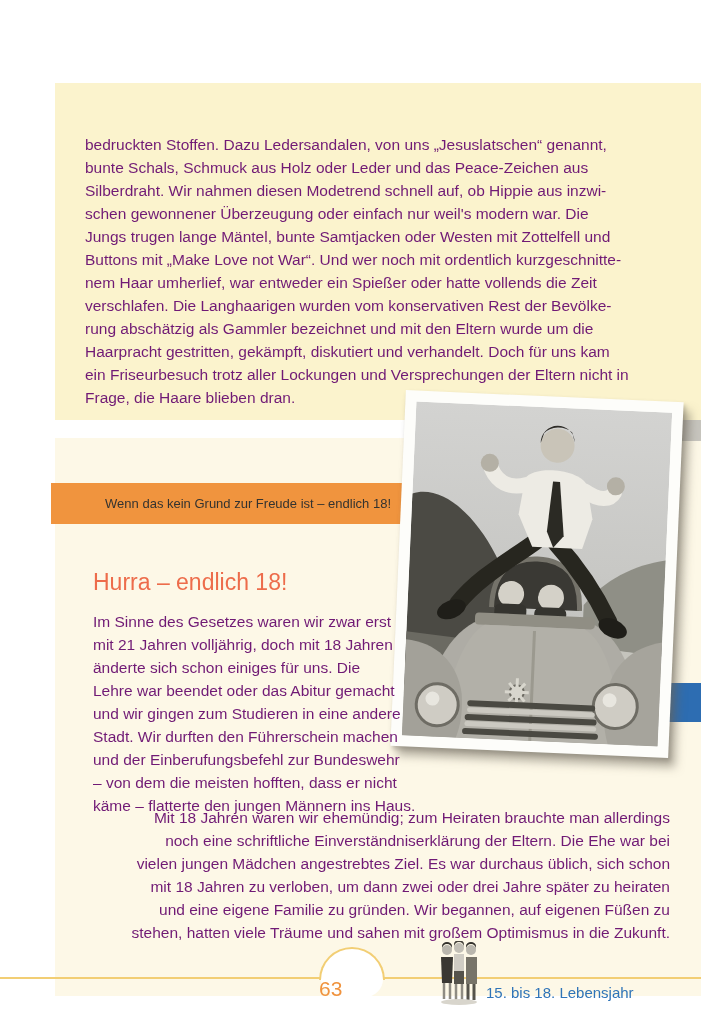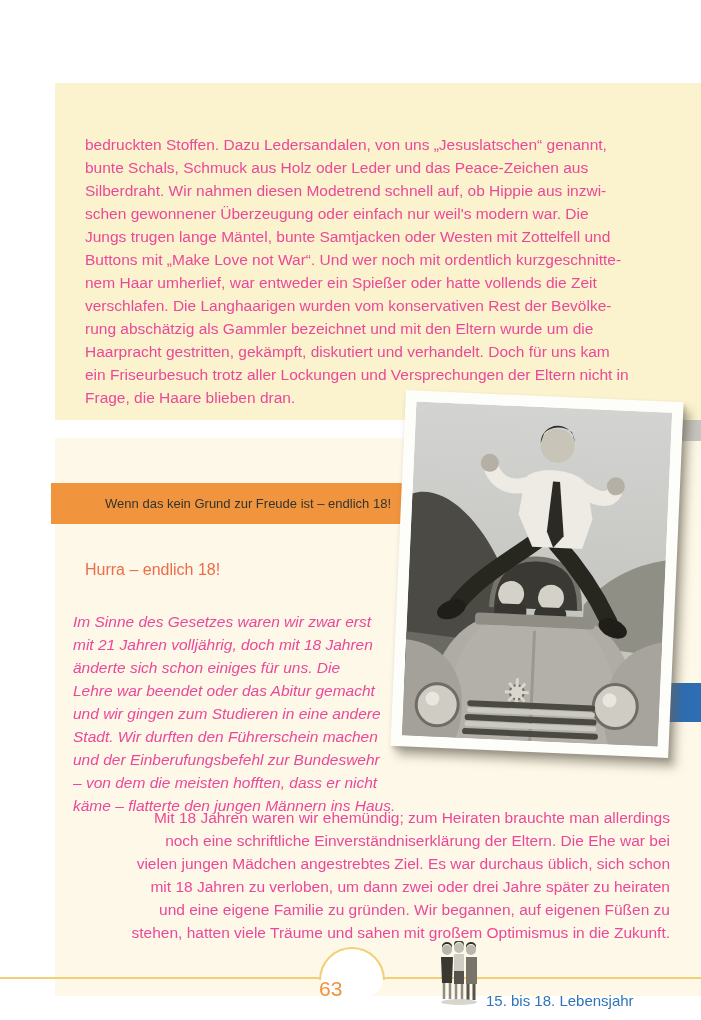--- a/index.html
+++ b/index.html
@@ -2,48 +2,48 @@
 <html><head>
 <meta charset="utf-8">
 <style>
   html,body{margin:0;padding:0;}
   body{background:#ffffff;font-family:"Liberation Sans","DejaVu Sans",sans-serif;}
   .page{position:relative;width:701px;height:1020px;background:#ffffff;overflow:hidden;}
 
   .cream1{position:absolute;left:55px;top:83px;width:646px;height:337px;background:#FBF3CD;z-index:1;}
   .cream2{position:absolute;left:55px;top:438px;width:646px;height:558px;background:#FDF8E7;z-index:1;}
 
-  .body-text{position:absolute;color:#ec4899;font-size:15.5px;line-height:23px;white-space:pre-line;z-index:5;}
+  .body-text{position:absolute;color:#701a75;font-size:15.5px;line-height:23px;white-space:pre-line;z-index:5;}
   .intro{left:85px;top:133px;width:582px;}
-  .column{left:73px;top:610px;width:345px;font-style:italic;}
+  .column{left:93px;top:610px;width:345px;}
   .full{left:85px;top:806px;width:585px;text-indent:14px;text-align:right;}
 
   .caption-bar{position:absolute;left:51px;top:483px;width:354px;height:41px;background:#F0943E;z-index:3;
     display:flex;align-items:center;justify-content:flex-end;padding-right:14px;box-sizing:border-box;padding-left:20px;}
   .caption-bar span{color:#333330;font-size:13px;}
 
-  .heading{position:absolute;left:85px;top:561px;margin:0;font-size:16px;font-weight:400;color:#ED6C4B;z-index:5;}
+  .heading{position:absolute;left:85px;top:561px;margin:8px;font-size:23px;font-weight:400;color:#ED6C4B;z-index:5;}
 
   .blue-tab{position:absolute;left:664px;top:683px;width:37px;height:39px;background:#2D6DB2;z-index:2;}
   .shadow-stripe{position:absolute;left:675px;top:420px;width:26px;height:21px;background:#C7C5BE;filter:blur(0.6px);z-index:2;}
 
   .photo{position:absolute;left:398px;top:396px;width:278px;height:356px;background:#fdfdfa;box-sizing:border-box;
     padding:11px;transform:rotate(2.5deg);z-index:4;
     box-shadow:7px 9px 10px rgba(105,100,88,.5),2px 3px 4px rgba(105,100,88,.35);}
   .photo svg{display:block;width:256px;height:334px;}
 
   .footer-line{position:absolute;left:0;top:977px;width:701px;height:2px;background:#F2CE74;z-index:6;}
   .page-bump{position:absolute;left:319px;top:947px;width:66px;height:33px;background:#ffffff;
     border:2px solid #F2CE74;border-bottom:none;border-radius:66px 66px 0 0;box-sizing:border-box;z-index:7;}
   .page-bump-fill{position:absolute;left:321px;top:979px;width:62px;height:18px;background:#ffffff;
     border-radius:0 0 26px 26px;z-index:7;}
   .page-number{position:absolute;left:319px;top:977px;width:66px;text-align:left;
     font-size:21px;line-height:24px;color:#F0933E;z-index:8;}
   .mini-photo{position:absolute;left:437px;top:941px;width:44px;height:64px;z-index:8;}
-  .chapter-label{position:absolute;left:486px;top:984px;font-size:15px;color:#2F74B8;z-index:8;margin-top:8px;}
+  .chapter-label{position:absolute;left:486px;top:984px;font-size:15px;color:#2F74B8;z-index:8;}
 </style>
 </head>
 <body>
 
 <div class="page">
 
   <div class="cream1"></div>
   <div class="cream2"></div>
   <div class="shadow-stripe"></div>
   <div class="blue-tab"></div>

